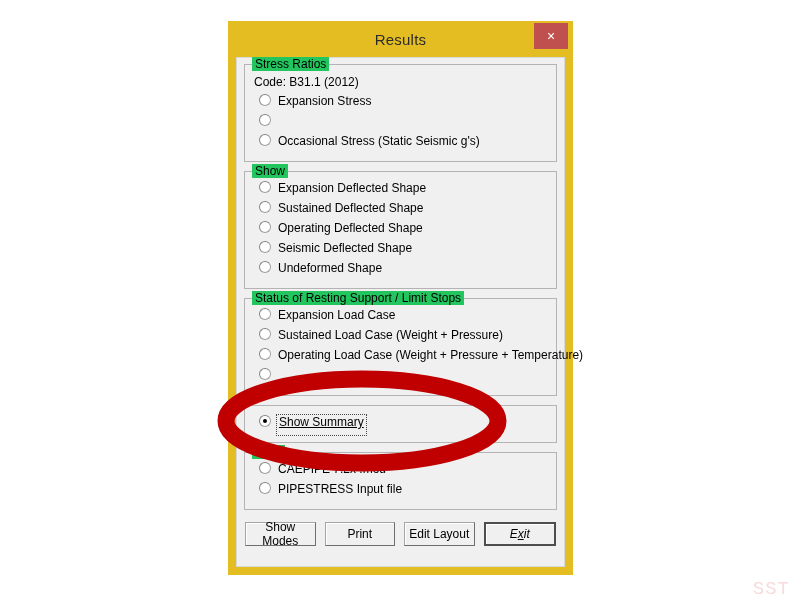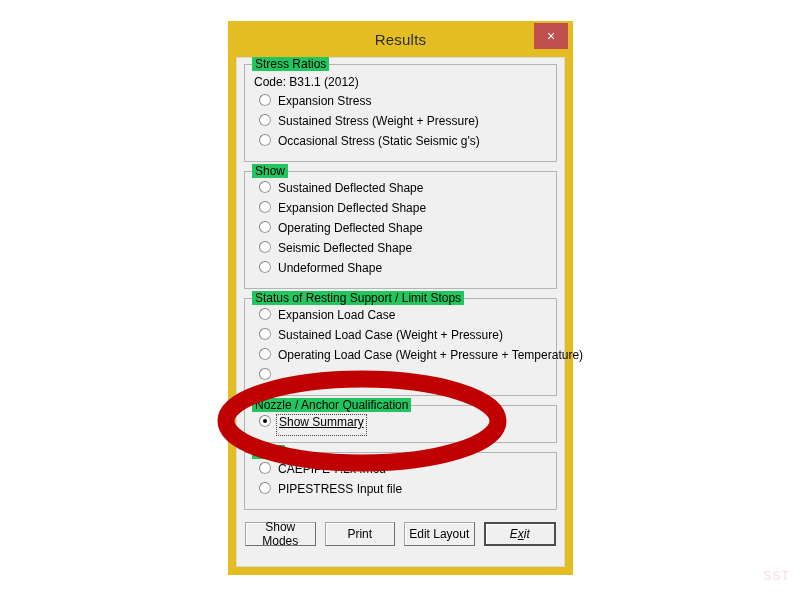--- a/index.html
+++ b/index.html
@@ -178,22 +178,22 @@
   #annotation-ellipse ellipse {
     fill: none;
     stroke: #c00000;
     stroke-width: 17;
   }
 
   
   #watermark {
     position: absolute;
     right: 10px;
-    bottom: 16px;
-    font-size: 13px;
+    bottom: 0;
+    font-size: 19px;
     letter-spacing: 1px;
     color: #f7dcdc;
     font-family: Liberation Mono, monospace;
     user-select: none;
   }
 </style>
 </head>
 <body>
 
 <div id="dialog" style="background: rgb(228, 189, 34);">
@@ -207,39 +207,38 @@
 
   <div class="group">
         <span class="legend">Stress Ratios</span>
         <div class="codeline">Code: B31.1 (2012)</div>
         <div class="radio-row">
           <span class="radio"></span>
           <span class="radio-label">Expansion Stress</span>
         </div>
         <div class="radio-row">
           <span class="radio"></span>
-          <span class="radio-label">Sustained Stress (Weight + Pressure)</span>
         </div>
         <div class="radio-row">
           <span class="radio"></span>
           <span class="radio-label">Occasional Stress (Static Seismic g's)</span>
         </div>
       </div>
       <div class="group">
         <span class="legend">Show</span>
         <div class="radio-row">
           <span class="radio"></span>
+          <span class="radio-label">Expansion Deflected Shape</span>
+        </div>
+        <div class="radio-row">
+          <span class="radio"></span>
           <span class="radio-label">Sustained Deflected Shape</span>
         </div>
         <div class="radio-row">
           <span class="radio"></span>
-          <span class="radio-label">Expansion Deflected Shape</span>
-        </div>
-        <div class="radio-row">
-          <span class="radio"></span>
           <span class="radio-label">Operating Deflected Shape</span>
         </div>
         <div class="radio-row">
           <span class="radio"></span>
           <span class="radio-label">Seismic Deflected Shape</span>
         </div>
         <div class="radio-row">
           <span class="radio"></span>
           <span class="radio-label">Undeformed Shape</span>
         </div>
@@ -257,21 +256,20 @@
         <div class="radio-row">
           <span class="radio"></span>
           <span class="radio-label">Operating Load Case (Weight + Pressure + Temperature)</span>
         </div>
         <div class="radio-row">
           <span class="radio"></span>
           <span class="radio-label"></span>
         </div>
       </div>
       <div class="group">
-        <span class="legend">Nozzle / Anchor Qualification</span>
         <div class="radio-row">
           <span class="radio checked"></span>
           <span class="radio-label focused">Show Summary</span>
         </div>
       </div>
       <div class="group">
         <span class="legend">Save</span>
         <div class="radio-row">
           <span class="radio"></span>
           <span class="radio-label">CAEPIPE 7.2x .mod</span>

